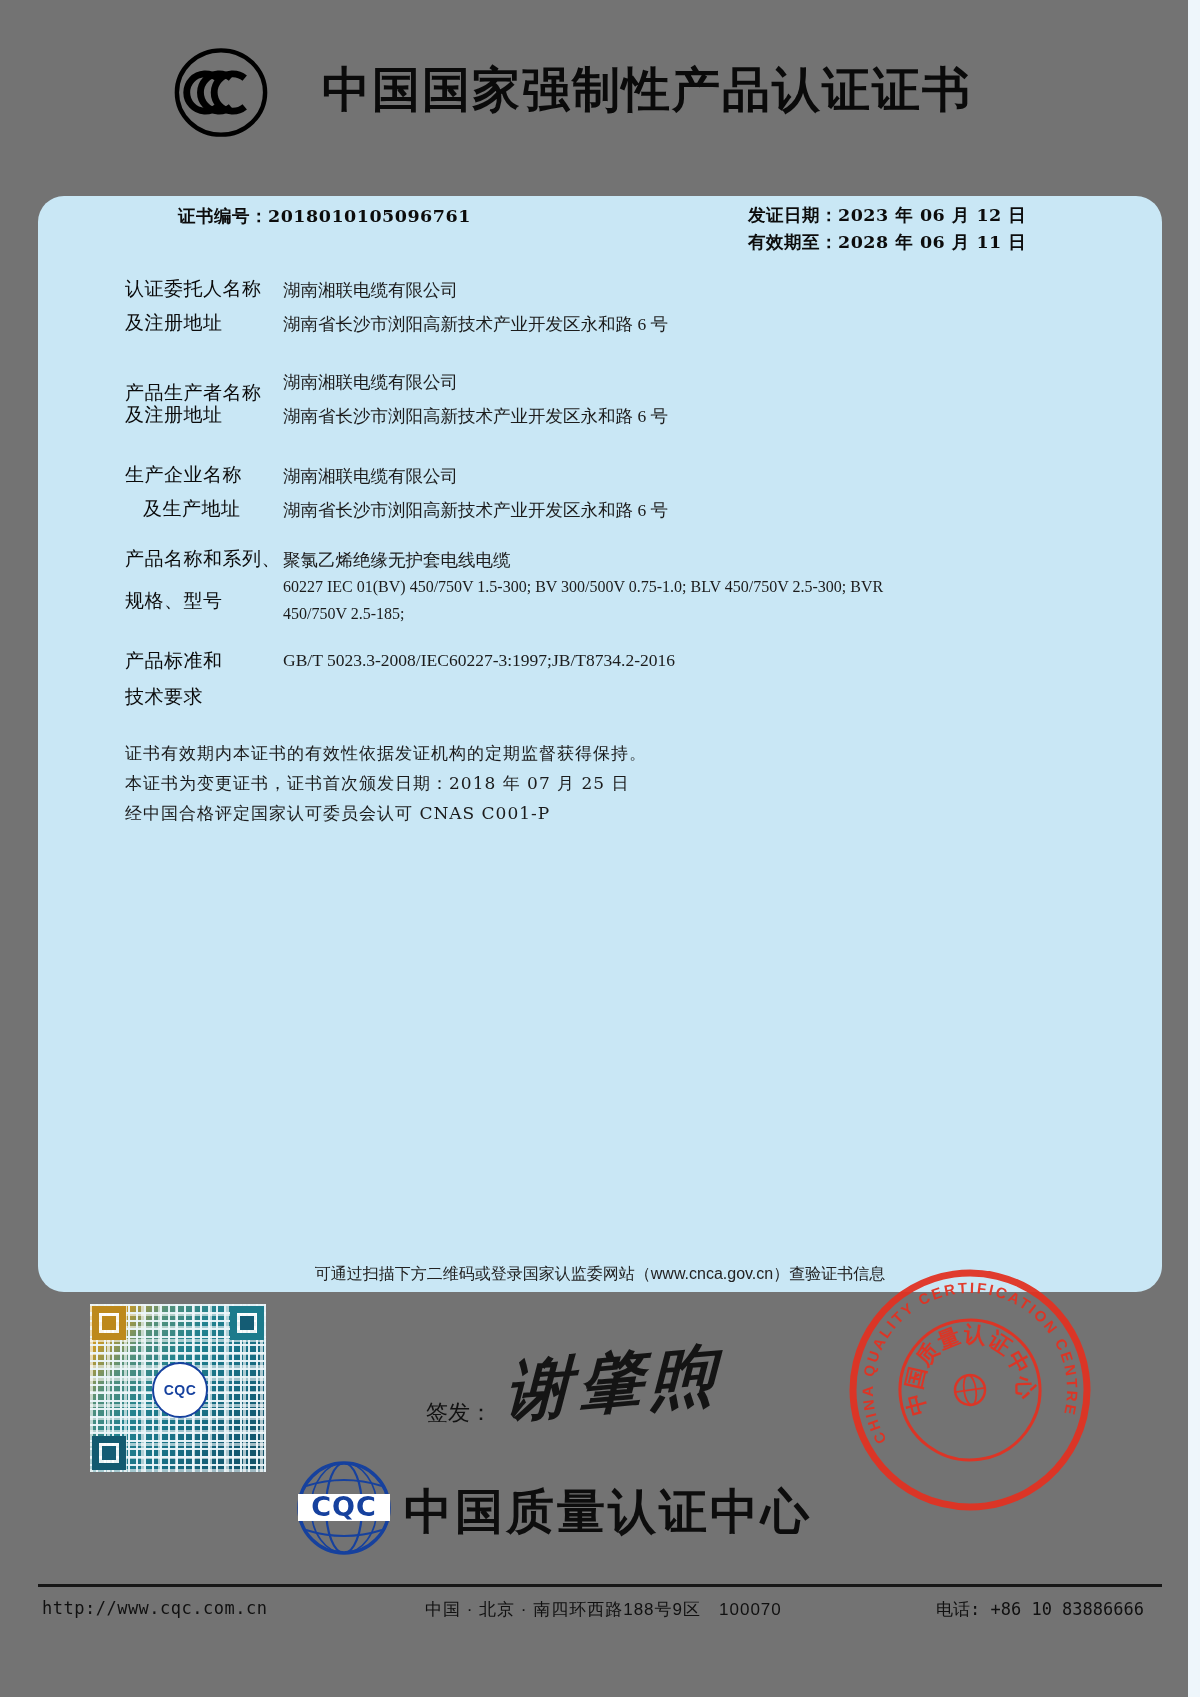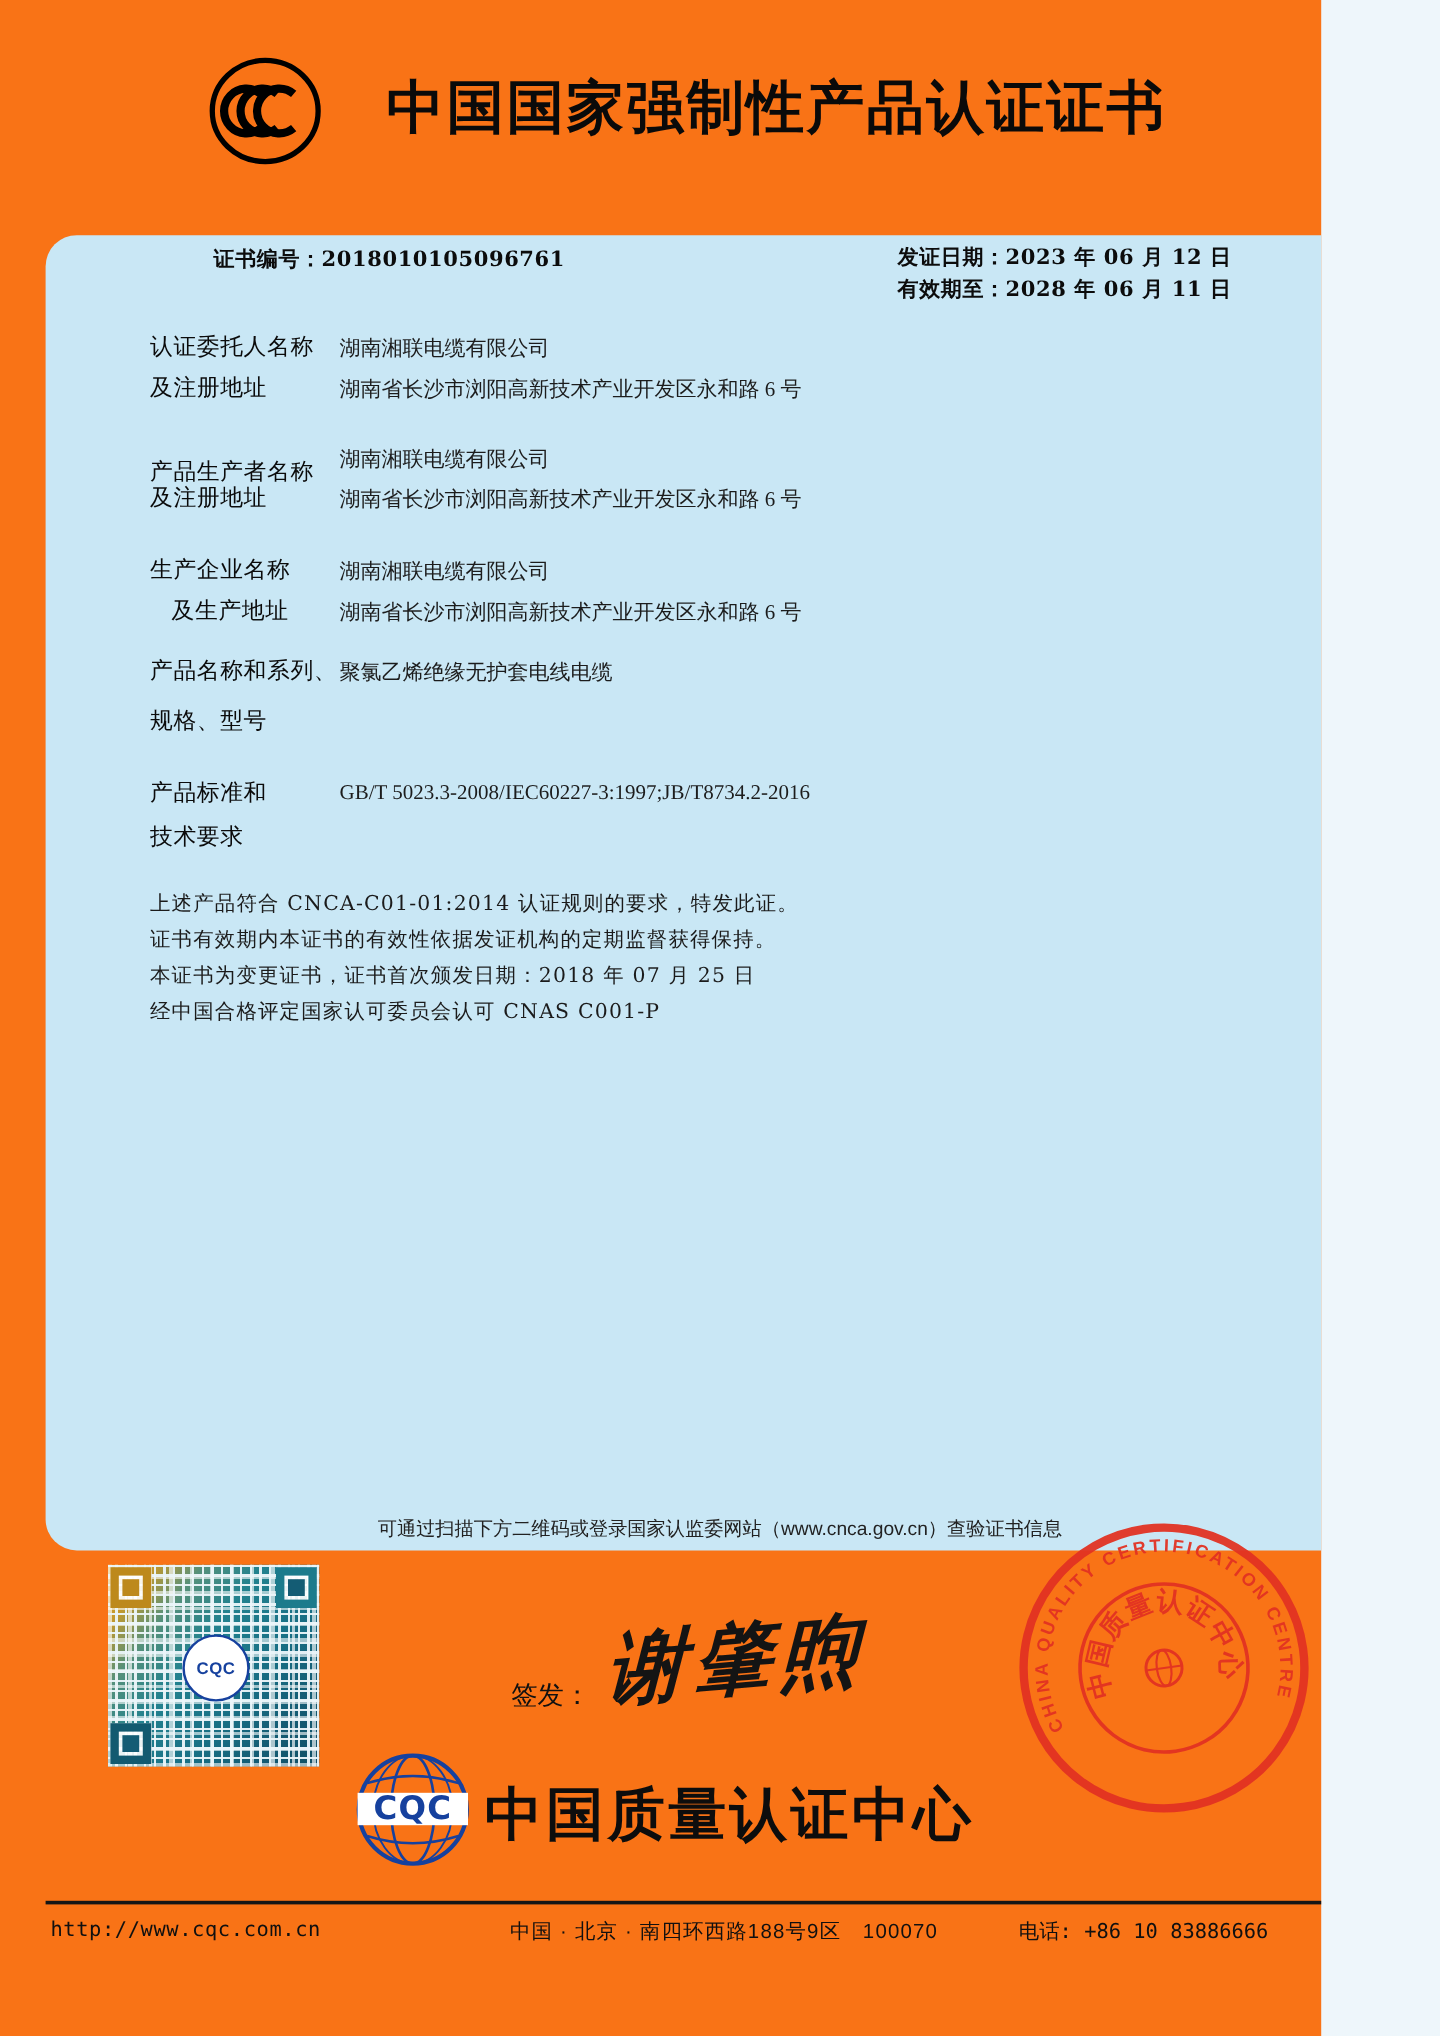--- a/index.html
+++ b/index.html
@@ -1,18 +1,18 @@
 <!DOCTYPE html>
 <html><head>
 <meta charset="utf-8">
 <style>
   html,body{margin:0;padding:0;background:#eef6fb;}
   .page{
-    position:relative; width:1101px; height:1697px; overflow:hidden;
-    background:#f97316;
+    position:relative; width:1188px; height:1697px; overflow:hidden;
+    background:#737373;
     font-family:"Liberation Sans","DejaVu Sans",sans-serif;
     color:#111;
   }
   .panel{
     position:absolute; left:38px; top:196px; width:1124px; height:1096px;
     background:#c9e7f5; border-radius:26px;
   }
   .abs{position:absolute;}
   .title{
     left:322px; top:58px; font-size:48px; font-weight:900; letter-spacing:2px;
@@ -118,27 +118,27 @@
   <div class="abs val" style="left:283px; top:404px;">湖南省长沙市浏阳高新技术产业开发区永和路 6 号</div>
 
   <div class="abs lbl" style="left:125px; top:462px;">生产企业名称</div>
   <div class="abs val" style="left:283px; top:464px;">湖南湘联电缆有限公司</div>
   <div class="abs lbl" style="left:143px; top:496px;">及生产地址</div>
   <div class="abs val" style="left:283px; top:498px;">湖南省长沙市浏阳高新技术产业开发区永和路 6 号</div>
 
   <div class="abs lbl" style="left:125px; top:546px;">产品名称和系列、</div>
   <div class="abs val" style="left:283px; top:548px;">聚氯乙烯绝缘无护套电线电缆</div>
   <div class="abs lbl" style="left:125px; top:588px;">规格、型号</div>
+  <div class="abs val spec" style="left:283px; top:573px;">60227 IEC 01(BV) 450/750V 1.5-300; BV 300/500V 0.75-1.0; BLV 450/750V 2.5-300; BVR 450/750V 2.5-185;</div>
 
   <div class="abs lbl" style="left:125px; top:648px;">产品标准和</div>
   <div class="abs val" style="left:283px; top:650px;">GB/T 5023.3-2008/IEC60227-3:1997;JB/T8734.2-2016</div>
   <div class="abs lbl" style="left:125px; top:684px;">技术要求</div>
 
   <div class="abs" style="left:125px; top:738px;">
-    <div class="stmt">上述产品符合 CNCA-C01-01:2014 认证规则的要求，特发此证。</div>
     <div class="stmt">证书有效期内本证书的有效性依据发证机构的定期监督获得保持。</div>
     <div class="stmt">本证书为变更证书，证书首次颁发日期：2018 年 07 月 25 日</div>
     <div class="stmt">经中国合格评定国家认可委员会认可 CNAS C001-P</div>
   </div>
 
   <div class="abs qrnote">可通过扫描下方二维码或登录国家认监委网站（www.cnca.gov.cn）查验证书信息</div>
 
   <div class="abs qr">
     <div class="finder tl">
         <div class="dot"></div>

